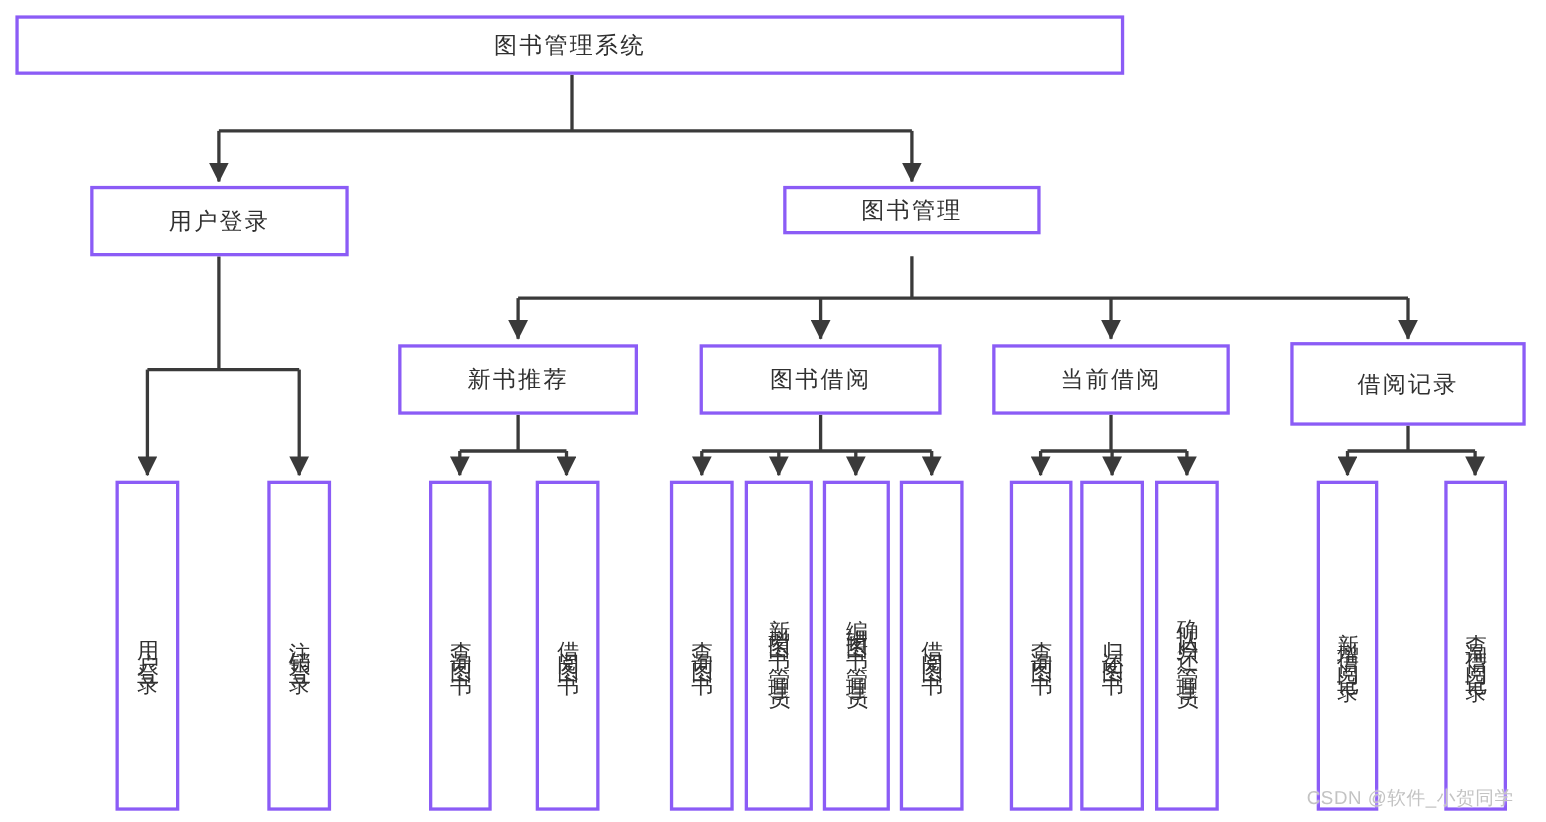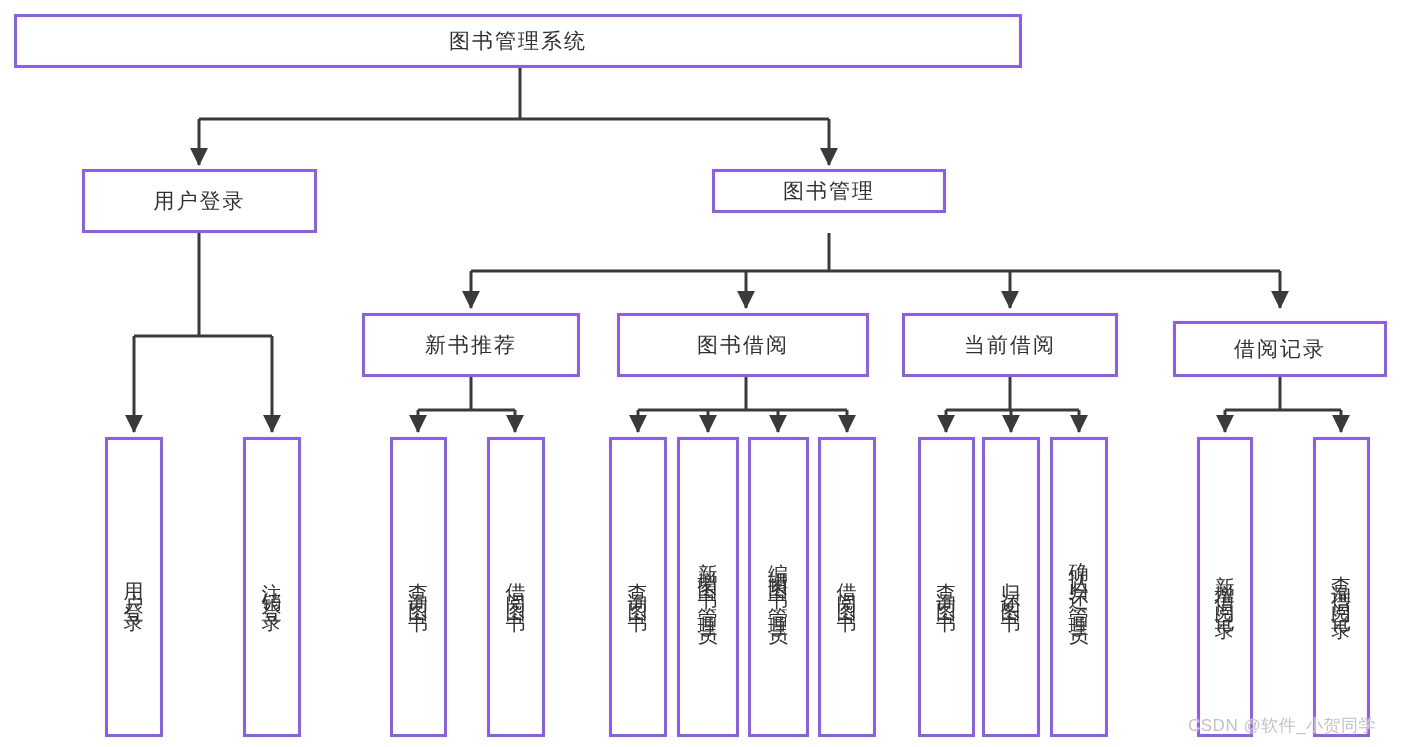--- a/index.html
+++ b/index.html
@@ -104,27 +104,27 @@
   <div class="node" style="left:82px;top:169px;width:235px;height:64px;">
     <span class="h-label">用户登录</span>
   </div>
   <div class="node" style="left:712px;top:169px;width:234px;height:44px;">
     <span class="h-label">图书管理</span>
   </div>
 
   <div class="node" style="left:362px;top:313px;width:218px;height:64px;">
     <span class="h-label">新书推荐</span>
   </div>
-  <div class="node" style="left:617px;top:313px;width:252px;height:64px;">
+  <div class="node" style="left:636px;top:313px;width:220px;height:64px;">
     <span class="h-label">图书借阅</span>
   </div>
   <div class="node" style="left:902px;top:313px;width:216px;height:64px;">
     <span class="h-label">当前借阅</span>
   </div>
-  <div class="node" style="left:1173px;top:321px;width:214px;height:56px;">
+  <div class="node" style="left:1173px;top:311px;width:214px;height:76px;">
     <span class="h-label">借阅记录</span>
   </div>
 
   <div class="node leaf" style="left:105px;">
     <span class="v-label">用户登录</span>
   </div>
   <div class="node leaf" style="left:243px;">
     <span class="v-label">注销登录</span>
   </div>
 

